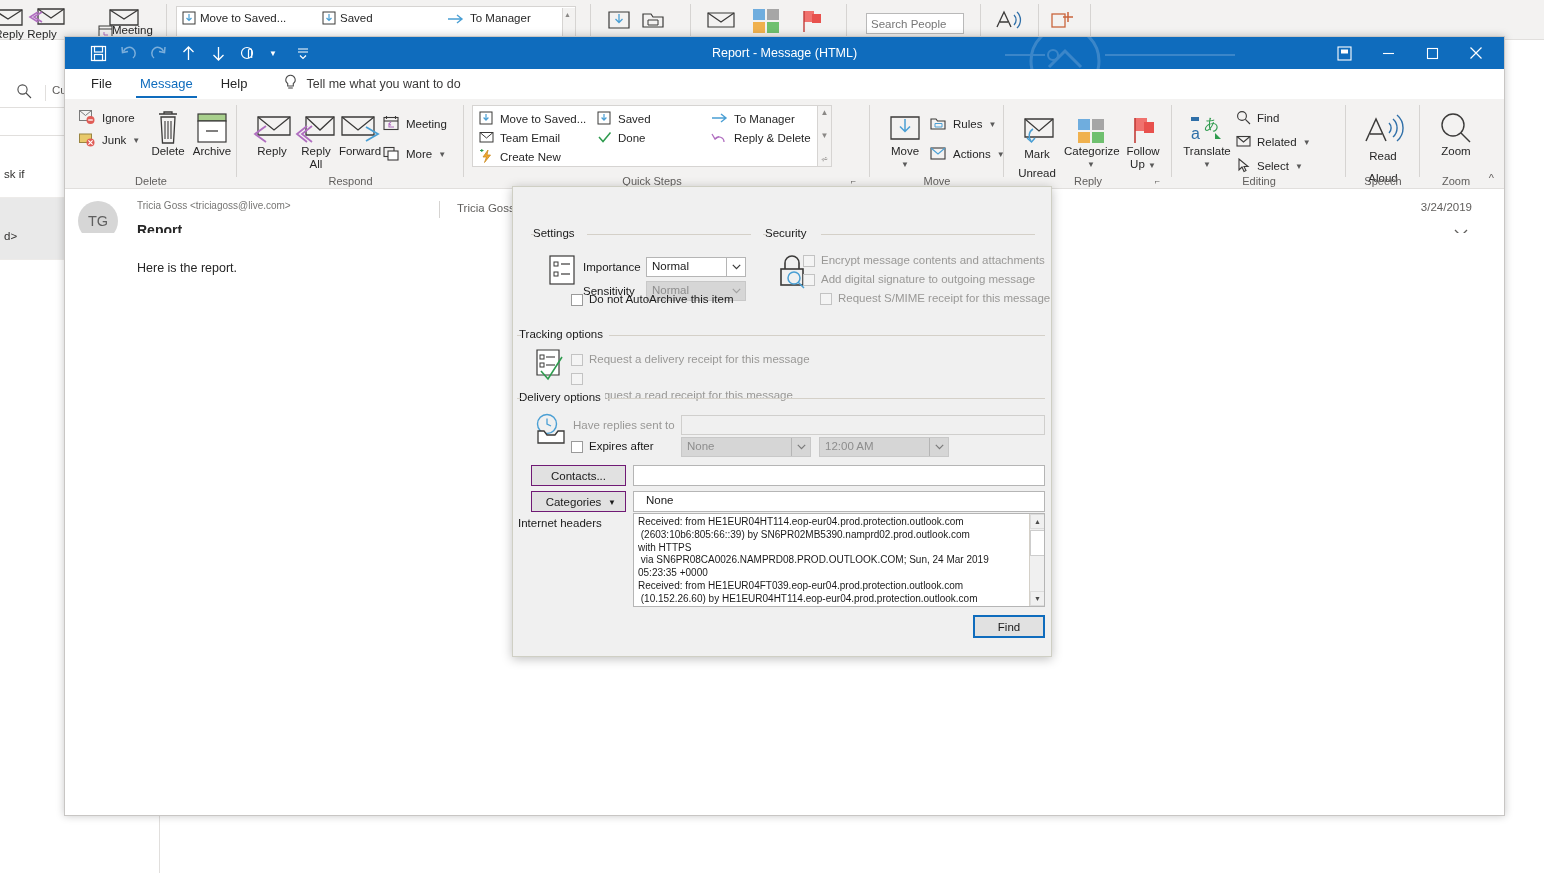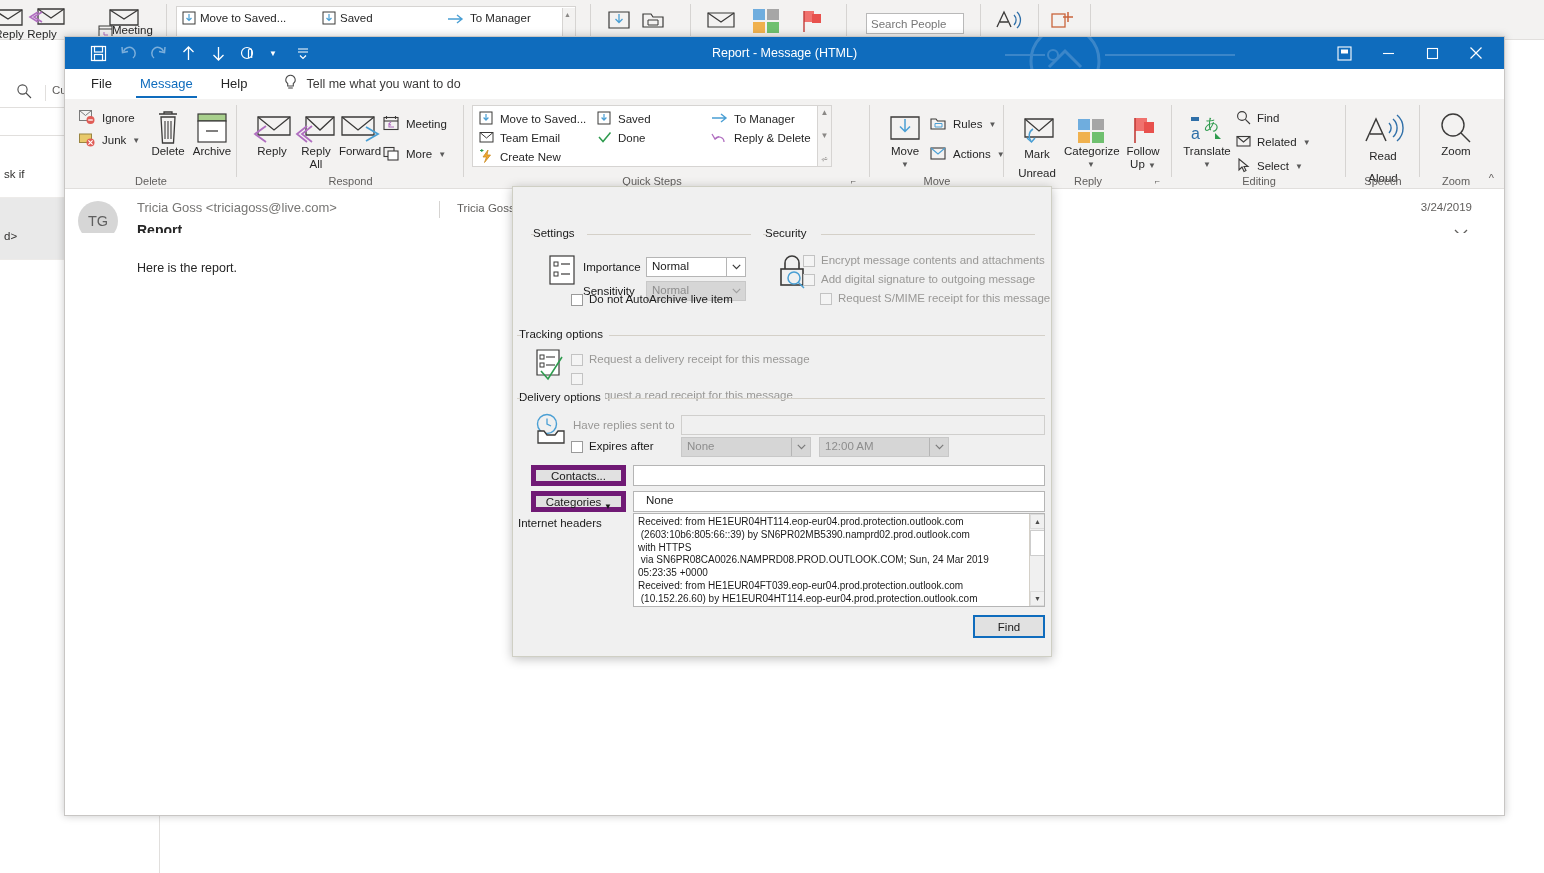--- a/index.html
+++ b/index.html
@@ -144,21 +144,21 @@
 
   
   .msg-head {
     position:relative; height:70px; background:#ffffff; border-bottom:1px solid #edebe9;
   }
   .avatar {
     position:absolute; left:13px; top:12px; width:40px; height:40px; border-radius:50%;
     background:#d6d6d6; color:#5f5f5f; font-size:14.5px;
     display:flex; align-items:center; justify-content:center;
   }
-  .from-line { position:absolute; left:72px; top:11px; font-size:13px; color:#777674;text-align:right; }
+  .from-line { position:absolute; left:72px; top:11px; font-size:10px; color:#777674;text-align:right; }
   .from-sep { position:absolute; left:374px; top:12px; width:1px; height:17px; background:#d6d4d2; }
   .from-name2 { position:absolute; left:392px; top:13px; font-size:11.5px; color:#605e5c; }
   .subject { position:absolute; left:72px; top:33px; font-size:14px; color:#262626; font-weight:bold;}
   .msg-date { position:absolute; right:32px; top:12px; font-size:11.5px; color:#605e5c;}
   .msg-expand { position:absolute; right:36px; top:38px; font-size:12px; color:#605e5c;}
 
   .msg-body {
     position:absolute; left:0; top:196px; right:0; bottom:0; background:#ffffff;
     padding:28px 0 0 72px; font-size:12.5px; color:#262626;
   }
@@ -214,21 +214,21 @@
   }
   .cbx.dis { border-color:#c3c3c3; background:#f4f4f4; }
 
   .txtin {
     position:absolute; background:#ffffff; border:1px solid #b5b5b5;
     font-size:11.5px; color:#1a1a1a; padding:2px 0 0 6px;
   }
   .txtin.dis { background:#f0f0f0; border-color:#d0cfcd; }
 
   .btn {
-    position:absolute; background:#e1e1e1; border:5px solid #701a75;
+    position:absolute; background:#e1e1e1; border:1px solid #701a75;
     font-size:11.5px; color:#1a1a1a; display:flex; align-items:center; justify-content:center;
   }
   .btn.focus { border:2px solid #0f6cbd; background:#e1e1e1; }
 
   .hdrbox {
     position:absolute; background:#ffffff; border:1px solid #b5b5b5; overflow:hidden;
   }
   .hdr-text {
     position:absolute; left:4px; top:2px; right:18px;
     font-size:10px; line-height:12.8px; color:#1a1a1a; white-space:pre;
@@ -873,21 +873,21 @@
     <div class="combo dis" style="left:133px;top:64px;width:100px;">
       <span>Normal</span>
       <span class="arrow">
         <svg width="9" height="6" viewBox="0 0 9 6">
             <path d="M0.8 0.8 L4.5 4.6 L8.2 0.8" fill="none" stroke="#a0a0a0" stroke-width="1.2"></path>
           </svg>
       </span>
     </div>
 
     <div class="cbx" style="left:58px;top:77px;"></div>
-    <span class="lbl" style="left:76px;top:76px;">Do not AutoArchive live item</span>
+    <span class="lbl" style="left:76px;top:76px;">Do not AutoArchive this item</span>
 
     <div class="gbox" style="left:250px;top:17px;width:272px;">
       <span class="gb-title">Security</span>
       <div class="gb-line" style="left:58px;width:214px;"></div>
       <div class="gb-line-l"></div>
     </div>
     <span style="position:absolute;left:264px;top:36px;">
       <svg width="34" height="36" viewBox="0 0 34 36">
           <path d="M8 16 L8 10 a7 7 0 0 1 14 0 L22 16" fill="none" stroke="#3b3a39" stroke-width="1.6"></path>
           <rect x="4" y="16" width="22" height="16" fill="none" stroke="#3b3a39" stroke-width="1.6"></rect>

